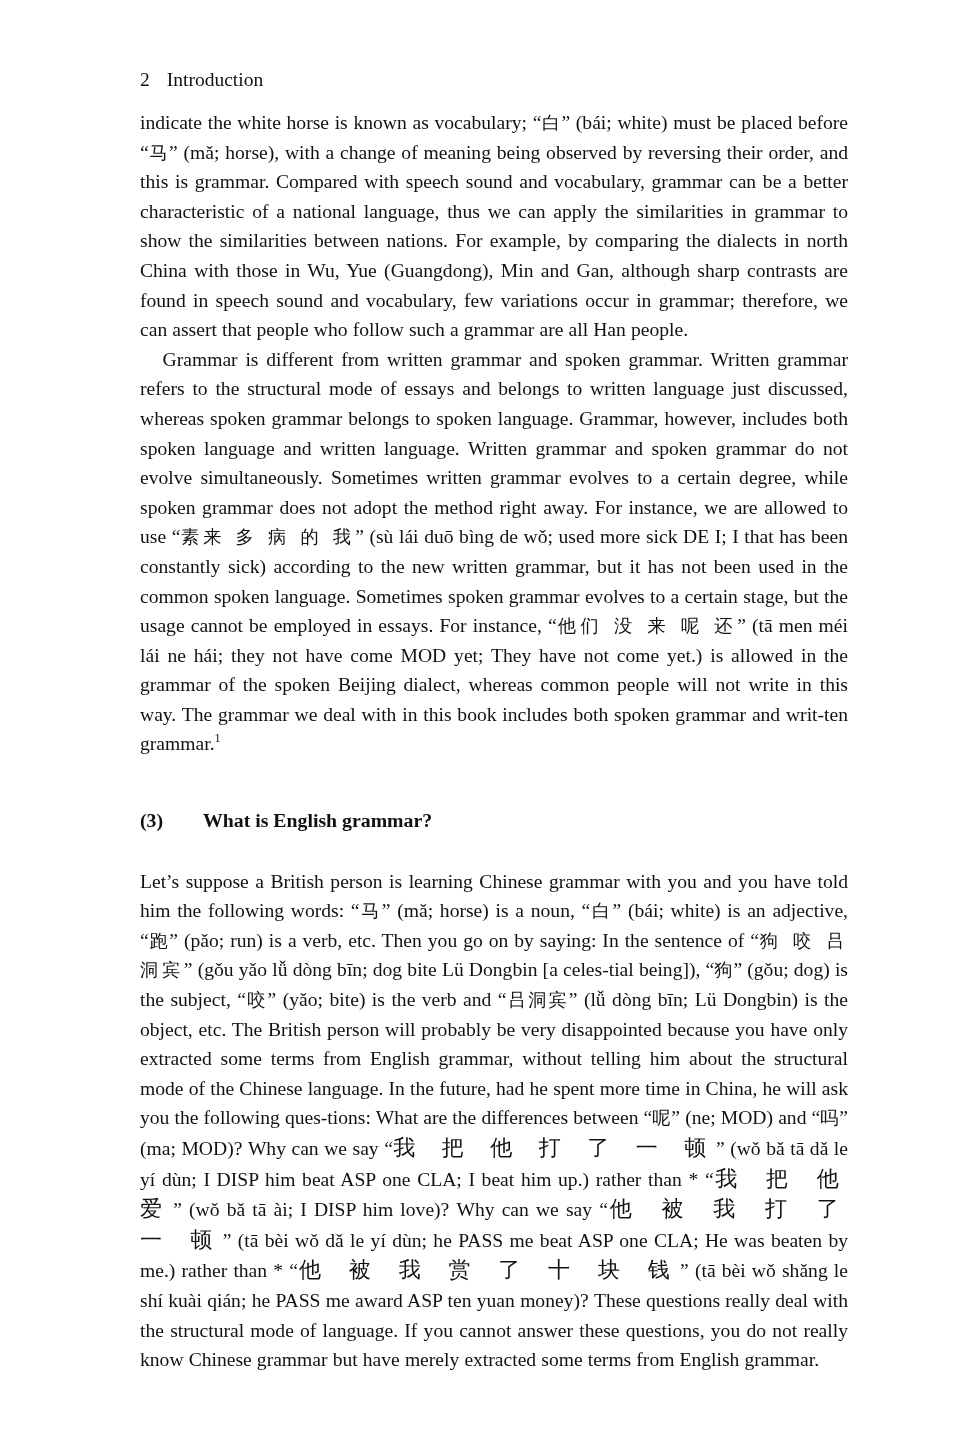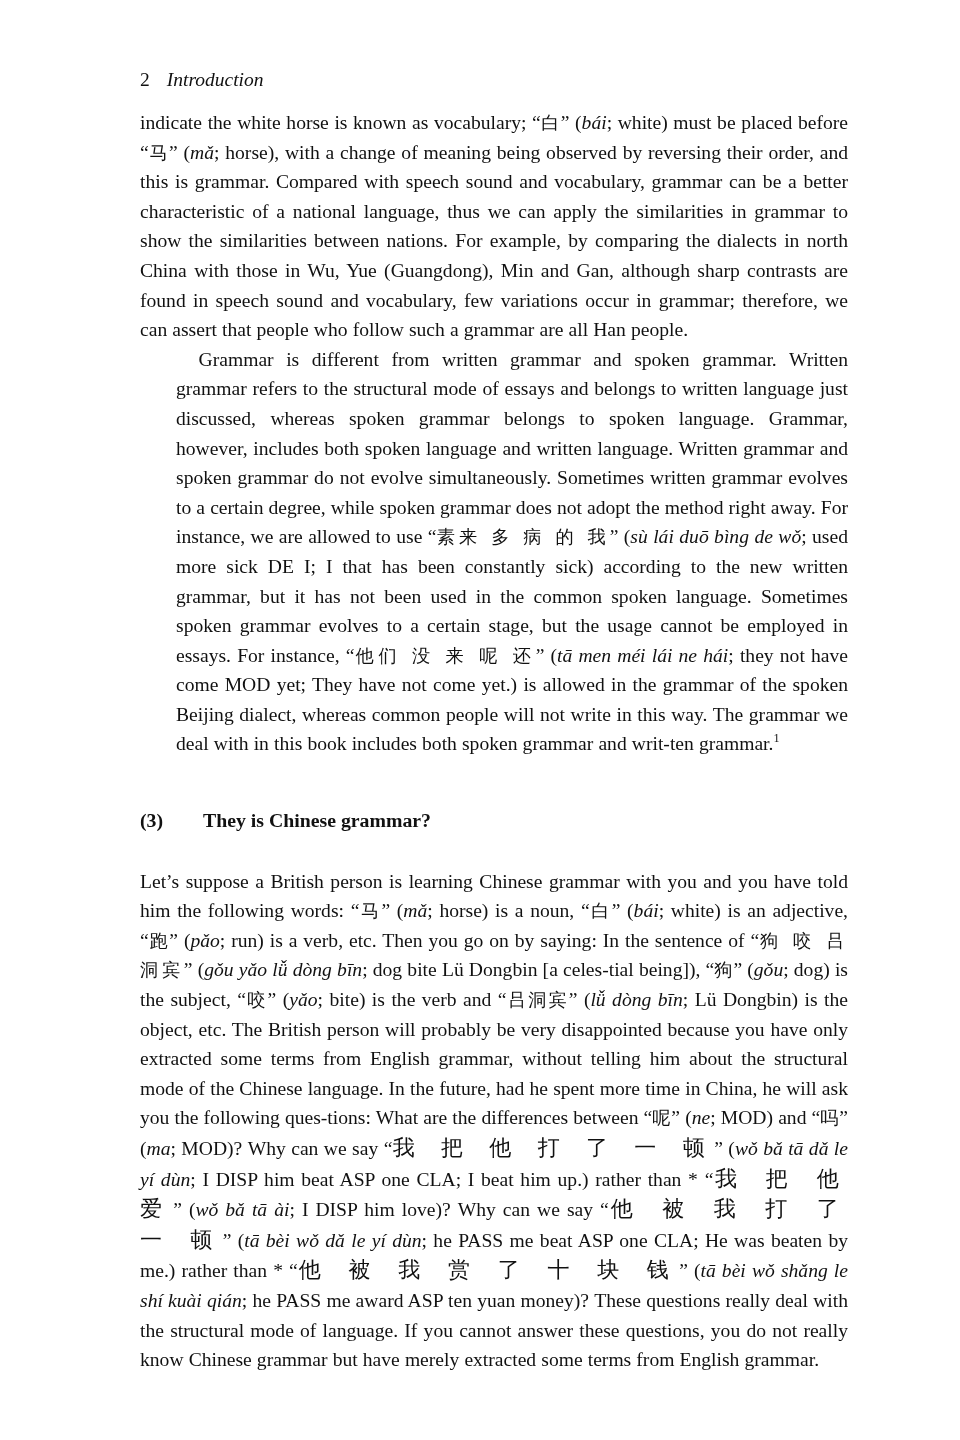--- a/index.html
+++ b/index.html
@@ -28,43 +28,40 @@
     width: 708px;
     font-size: 19.5px;
     line-height: 1;
     white-space: nowrap;
   }
   .running-head .folio {
     font-style: normal;
     margin-right: 17px;
   }
   .running-head .head-title {
-    font-style: italic;
   }
   .textblock {
     position: absolute;
     top: 108px;
     left: 140px;
     width: 708px;
   }
   p.body {
     margin: 0;
     font-size: 19.6px;
     line-height: 29.6px;
     text-align: justify;
     text-justify: inter-word;
     hyphens: manual;
     word-spacing: 0.01em;
   }
   p.body.indent {
     text-indent: 1.15em;
-    margin-left: 36px;
   }
   .it {
-    font-style: italic;
   }
   .cn {
     font-family: "DejaVu Sans", "Liberation Sans", sans-serif;
     font-size: 18.2px;
     letter-spacing: 0.04em;
   }
   .cn-wide {
     font-family: "DejaVu Sans", "Liberation Sans", sans-serif;
     font-size: 22px;
     letter-spacing: 0.42em;
@@ -109,21 +106,21 @@
 
   <div class="textblock">
 
     <p class="body">indicate the white horse is known as vocabulary; “<span class="cn">白</span>” (<span class="it">bái</span>; white) must be placed before “<span class="cn">马</span>” (<span class="it">mǎ</span>; horse), with a change of meaning being observed by reversing their order, and this is grammar. Compared with speech sound and vocabulary, grammar can be a better characteristic of a national language, thus we can apply the similarities in grammar to show the similarities between nations. For example, by comparing the dialects in north China with those in Wu, Yue (Guangdong), Min and Gan, although sharp contrasts are found in speech sound and vocabulary, few variations occur in grammar; therefore, we can assert that people who follow such a grammar are all Han people.</p>
 
     <p class="body indent">Grammar is different from written grammar and spoken grammar. Written grammar refers to the structural mode of essays and belongs to written language just discussed, whereas spoken grammar belongs to spoken language. Grammar, however, includes both spoken language and written language. Written grammar and spoken grammar do not evolve simultaneously. Sometimes written grammar evolves to a certain degree, while spoken grammar does not adopt the method right away. For instance, we are allowed to use “<span class="cn-mid">素来 多 病 的 我</span>” (<span class="it">sù lái duō bìng de wǒ</span>; used  more  sick  DE  I; I that has been constantly sick) according to the new written grammar, but it has not been used in the common spoken language. Sometimes spoken grammar evolves to a certain stage, but the usage cannot be employed in essays. For instance, “<span class="cn-mid">他们 没 来 呢 还</span>” (<span class="it">tā men méi lái ne hái</span>; they not  have  come  MOD  yet; They have not come yet.) is allowed in the grammar of the spoken Beijing dialect, whereas common people will not write in this way. The grammar we deal with in this book includes both spoken grammar and writ-ten grammar.<sup class="fnmark">1</sup></p>
 
     <div class="gap-before-heading"></div>
 
     <h2 class="section-heading">
-      <span class="sec-num">(3)</span><span>They is Chinese grammar?</span>
+      <span class="sec-num">(3)</span><span>What is English grammar?</span>
     </h2>
 
     <div class="gap-after-heading"></div>
 
     <p class="body">Let’s suppose a British person is learning Chinese grammar with you and you have told him the following words: “<span class="cn">马</span>” (<span class="it">mǎ</span>; horse) is a noun, “<span class="cn">白</span>” (<span class="it">bái</span>; white) is an adjective, “<span class="cn">跑</span>” (<span class="it">pǎo</span>; run) is a verb, etc. Then you go on by saying: In the sentence of “<span class="cn-mid">狗 咬 吕洞宾</span>” (<span class="it">gǒu yǎo lǚ dòng bīn</span>; dog  bite  Lü Dongbin [a celes-tial being]), “<span class="cn">狗</span>” (<span class="it">gǒu</span>; dog) is the subject, “<span class="cn">咬</span>” (<span class="it">yǎo</span>; bite) is the verb and “<span class="cn">吕洞宾</span>” (<span class="it">lǚ dòng bīn</span>; Lü Dongbin) is the object, etc. The British person will probably be very disappointed because you have only extracted some terms from English grammar, without telling him about the structural mode of the Chinese language. In the future, had he spent more time in China, he will ask you the following ques-tions: What are the differences between “<span class="cn">呢</span>” (<span class="it">ne</span>; MOD) and “<span class="cn">吗</span>” (<span class="it">ma</span>; MOD)? Why can we say “<span class="cn-wide">我 把 他 打 了 一 顿</span>” (<span class="it">wǒ bǎ tā dǎ le yí dùn</span>; I  DISP  him  beat ASP  one  CLA; I beat him up.) rather than * “<span class="cn-wide">我 把 他 爱</span>” (<span class="it">wǒ bǎ tā ài</span>; I  DISP him  love)? Why can we say “<span class="cn-wide">他 被 我 打 了 一 顿</span>” (<span class="it">tā bèi wǒ dǎ le yí dùn</span>; he PASS  me  beat ASP  one  CLA; He was beaten by me.) rather than * “<span class="cn-wide">他 被 我 赏 了 十 块 钱</span>” (<span class="it">tā bèi wǒ shǎng le shí kuài qián</span>; he  PASS  me  award  ASP  ten yuan  money)? These questions really deal with the structural mode of language. If you cannot answer these questions, you do not really know Chinese grammar but have merely extracted some terms from English grammar.</p>
 
   </div>
 </div>
 
 </body></html>

